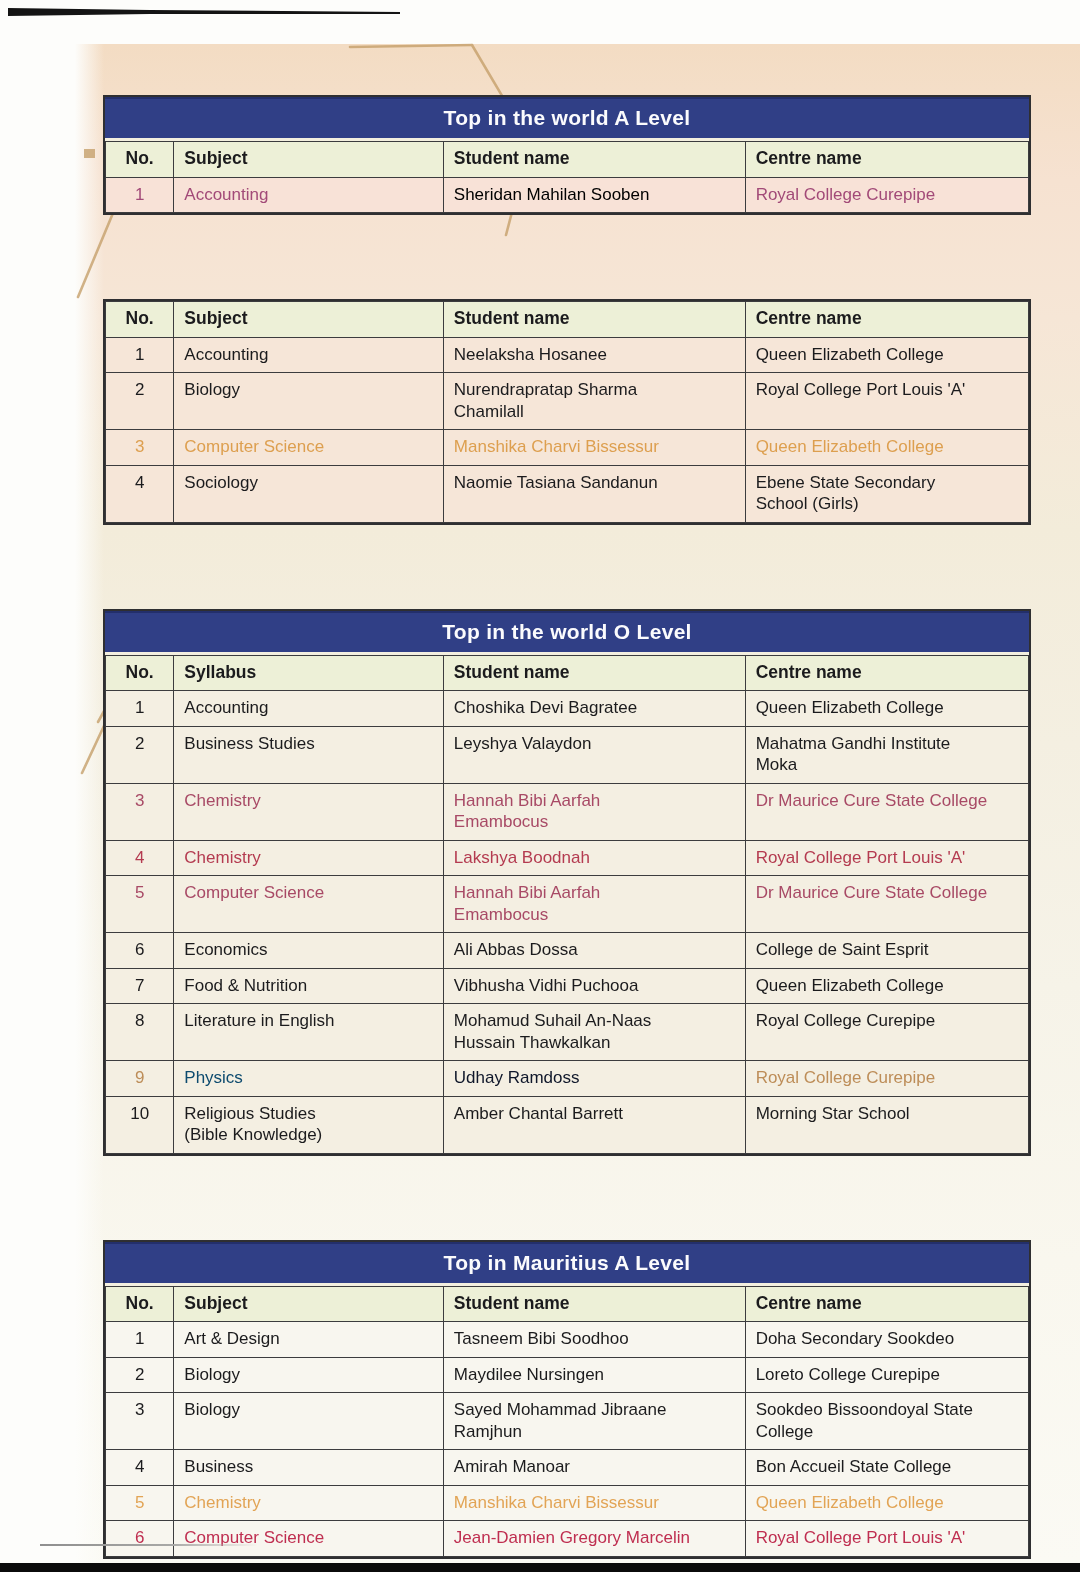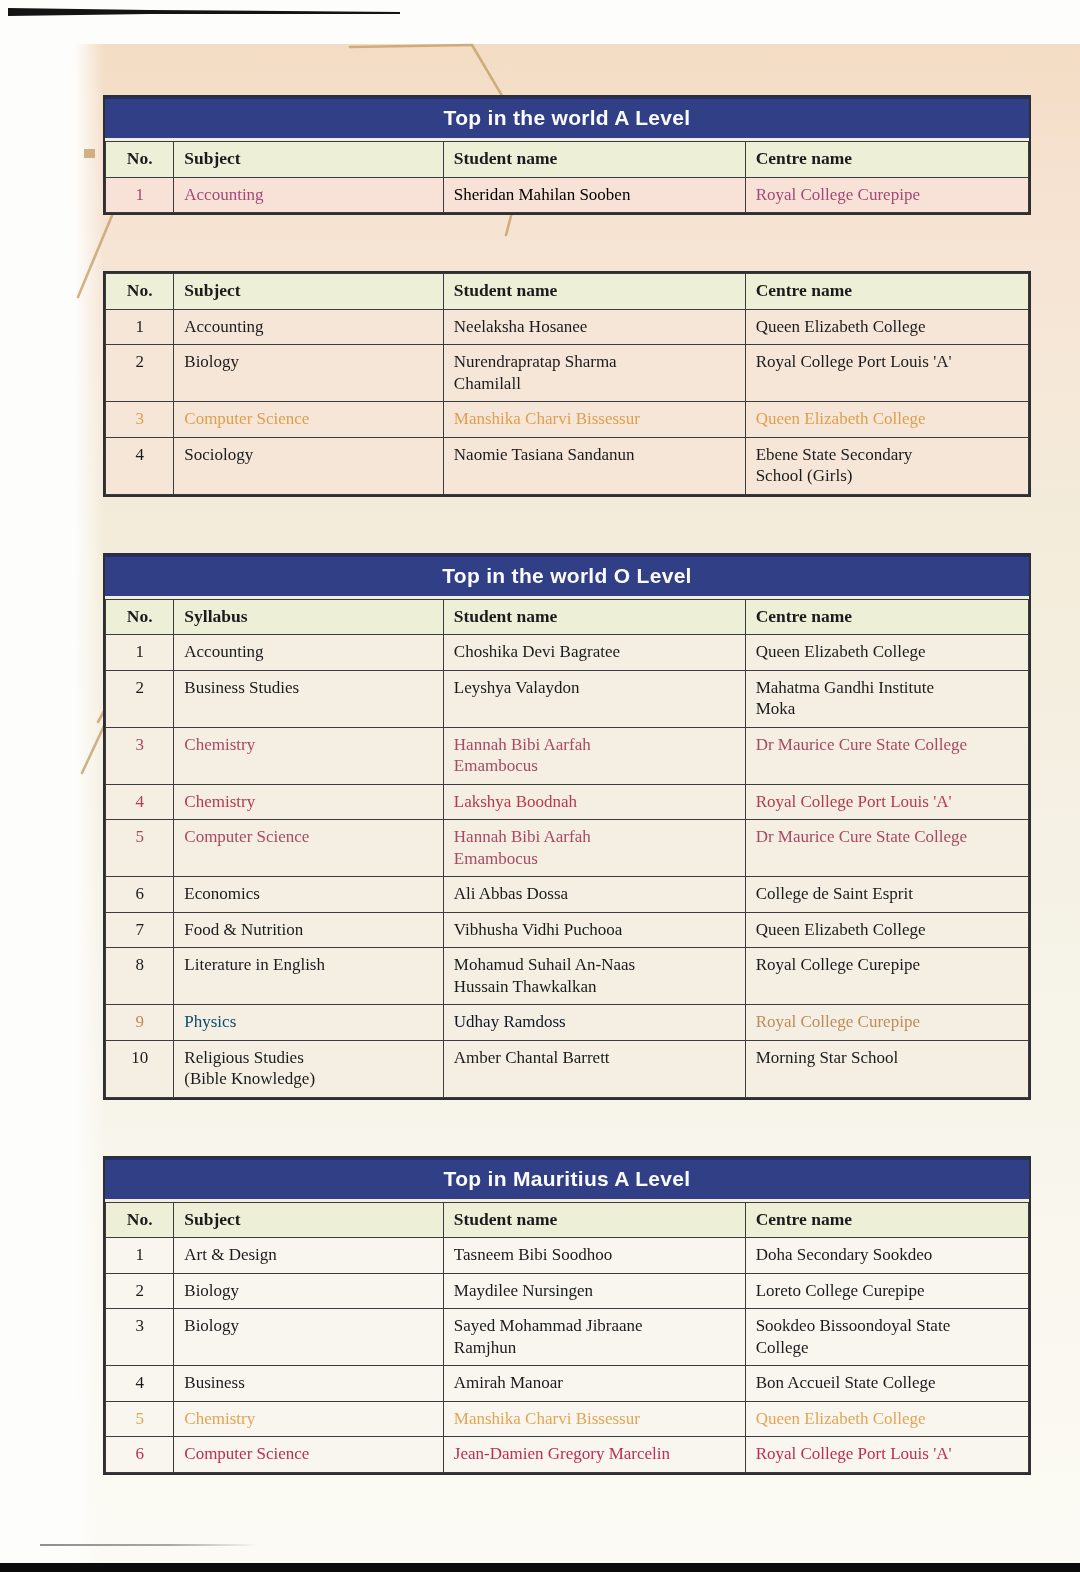--- a/index.html
+++ b/index.html
@@ -16,28 +16,28 @@
       #f3dcc3 0%, #f6e2d1 9%, #f6e6d6 18%, #f3ecda 32%,
       #f4efe1 46%, #f6f3e8 62%, #f9f7ee 80%, #fbfaf4 100%);
   }
   .left-fade{
     position:absolute;left:0;top:0;width:104px;height:100%;
     background:linear-gradient(90deg,#fdfdfb 0%, #fdfdfb 72%, rgba(253,253,251,0) 100%);
   }
   .decor-svg{position:absolute;left:0;top:0;pointer-events:none;}
   
   .tables{position:absolute;left:103px;top:95px;width:928px;}
-  .tbl{border:2.5px solid #2f2f31;margin-bottom:56px;}
+  .tbl{border:2.5px solid #2f2f31;margin-bottom:84px;}
   .tbl:last-child{margin-bottom:6px;}
   .tbl-title{
     background:#303f86;color:#fbfbfd;font-weight:700;font-size:21px;
     text-align:center;padding:7px 0 8px;border-bottom:3px solid #f3efdf;
     border-top:2px solid #232f6b;letter-spacing:.3px;
   }
-  table{width:100%;border-collapse:collapse;table-layout:fixed;font-family:Liberation Serif, serif;}
+  table{width:100%;border-collapse:collapse;table-layout:fixed;}
   th,td{
     border:1.6px solid #3c3c3e;padding:6px 10px 7px;
     font-size:17px;line-height:21.5px;vertical-align:top;text-align:left;
     white-space:pre-line;overflow:hidden;
   }
   th{background:#edf0d7;font-weight:700;font-size:17.5px;padding-top:6px;}
   .col-no{width:7.4%;}
   .col-subject{width:29.2%;}
   .col-student{width:32.7%;}
   .col-centre{width:30.7%;}

